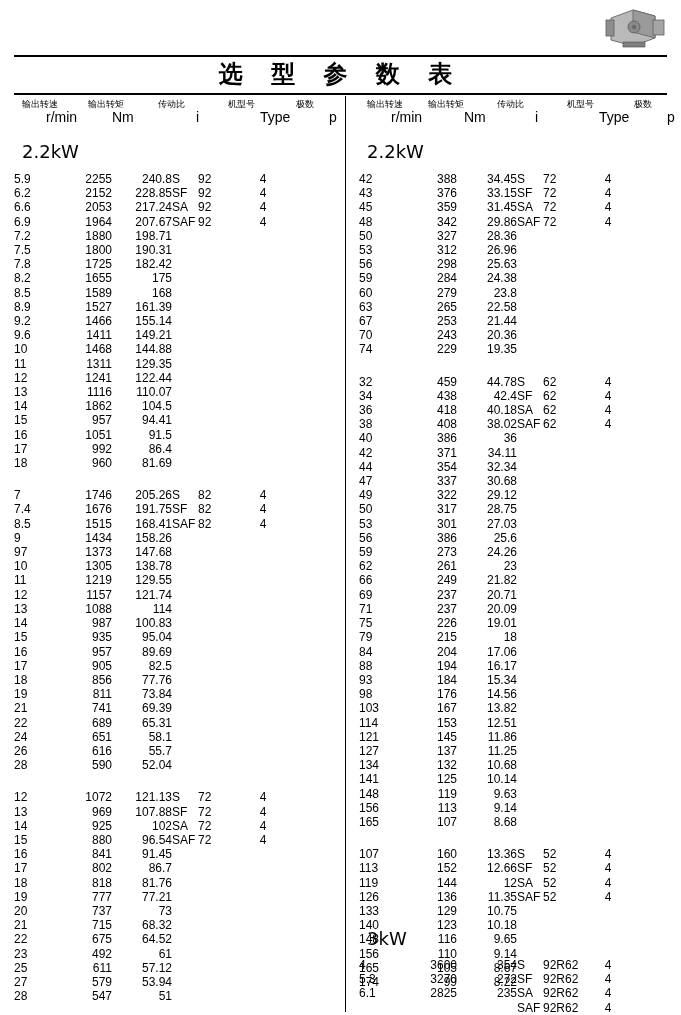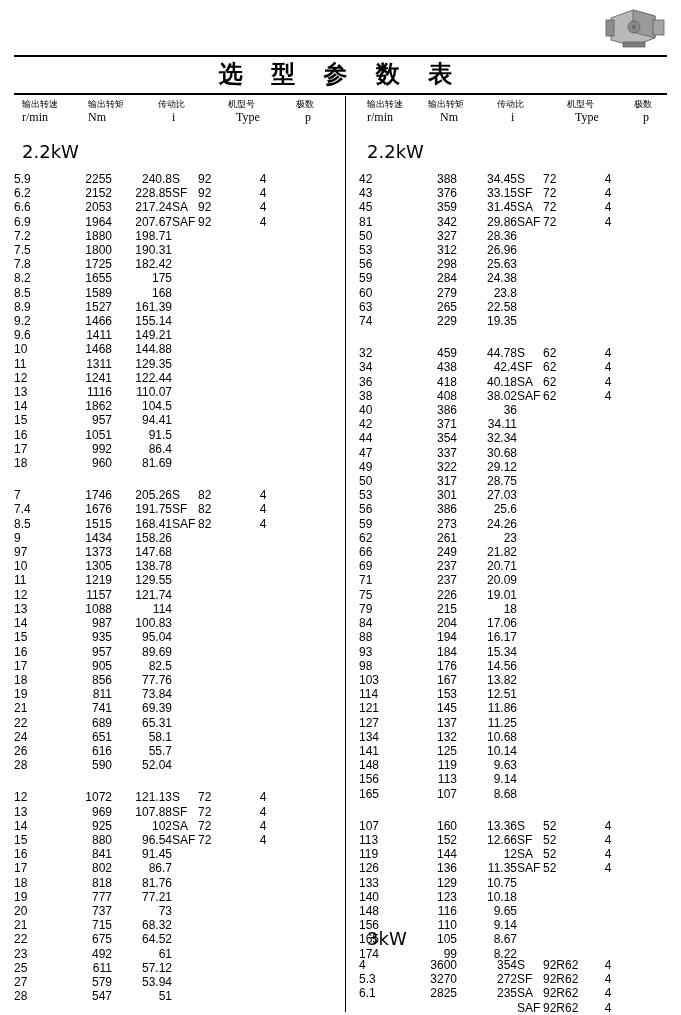--- a/index.html
+++ b/index.html
@@ -32,24 +32,24 @@
   .doc-title{
     position:absolute;top:2px;left:0;width:681px;text-align:center;
     font-family:"DejaVu Sans", sans-serif;
     font-size:24px;font-weight:bold;letter-spacing:10px;
     line-height:34px;
   }
 
   
   .hdr{
     position:absolute;top:98px;font-size:9px;line-height:13px;
-    font-family:Liberation Serif, serif;
+    font-family:Liberation Sans, sans-serif;
   }
   .hdr .r1{font-size:9px;}
-  .hdr .r2{font-size:12px;}
+  .hdr .r2{font-size:14px;margin-left:24px;}
 
   
   .vdiv{
     position:absolute;left:345px;top:96px;width:1px;height:916px;background:#000;
   }
 
   
   .col{position:absolute;}
 
   .secttl{
@@ -576,21 +576,21 @@
             <td class="c-p">4</td>
           </tr>
           <tr>
             <td class="c-rpm">45</td>
             <td class="c-nm">359</td>
             <td class="c-i">31.45</td>
             <td class="c-type"><span class="tprefix">SA</span>72</td>
             <td class="c-p">4</td>
           </tr>
           <tr>
-            <td class="c-rpm">81</td>
+            <td class="c-rpm">48</td>
             <td class="c-nm">342</td>
             <td class="c-i">29.86</td>
             <td class="c-type"><span class="tprefix">SAF</span>72</td>
             <td class="c-p">4</td>
           </tr>
           <tr>
             <td class="c-rpm">50</td>
             <td class="c-nm">327</td>
             <td class="c-i">28.36</td>
             <td class="c-type"></td>
@@ -621,20 +621,34 @@
             <td class="c-rpm">60</td>
             <td class="c-nm">279</td>
             <td class="c-i">23.8</td>
             <td class="c-type"></td>
             <td class="c-p"></td>
           </tr>
           <tr>
             <td class="c-rpm">63</td>
             <td class="c-nm">265</td>
             <td class="c-i">22.58</td>
+            <td class="c-type"></td>
+            <td class="c-p"></td>
+          </tr>
+          <tr>
+            <td class="c-rpm">67</td>
+            <td class="c-nm">253</td>
+            <td class="c-i">21.44</td>
+            <td class="c-type"></td>
+            <td class="c-p"></td>
+          </tr>
+          <tr>
+            <td class="c-rpm">70</td>
+            <td class="c-nm">243</td>
+            <td class="c-i">20.36</td>
             <td class="c-type"></td>
             <td class="c-p"></td>
           </tr>
           <tr>
             <td class="c-rpm">74</td>
             <td class="c-nm">229</td>
             <td class="c-i">19.35</td>
             <td class="c-type"></td>
             <td class="c-p"></td>
           </tr>

